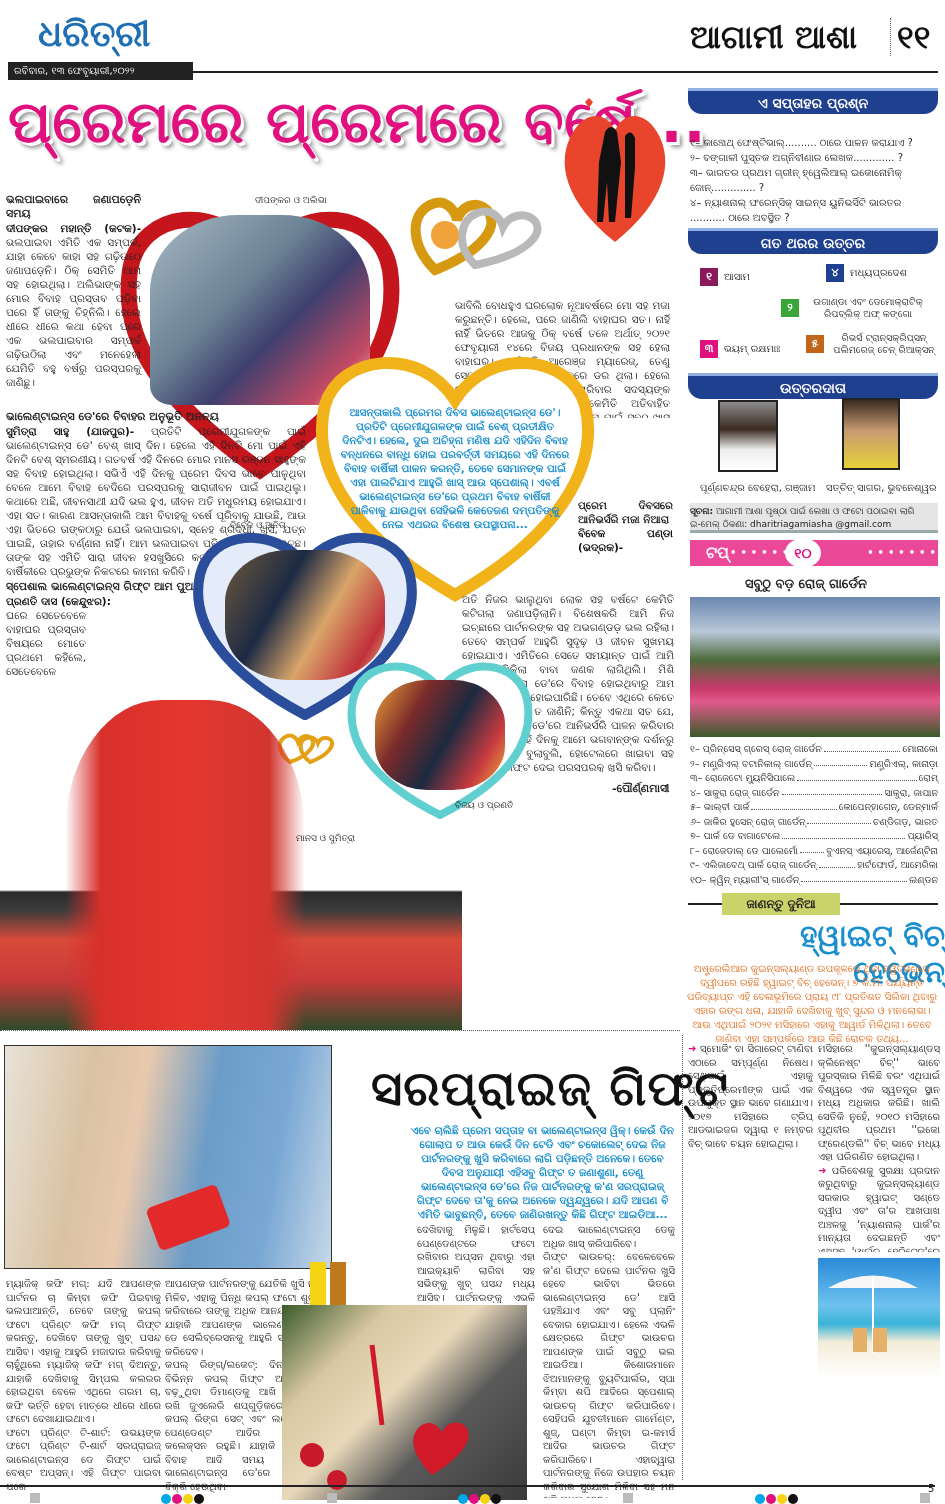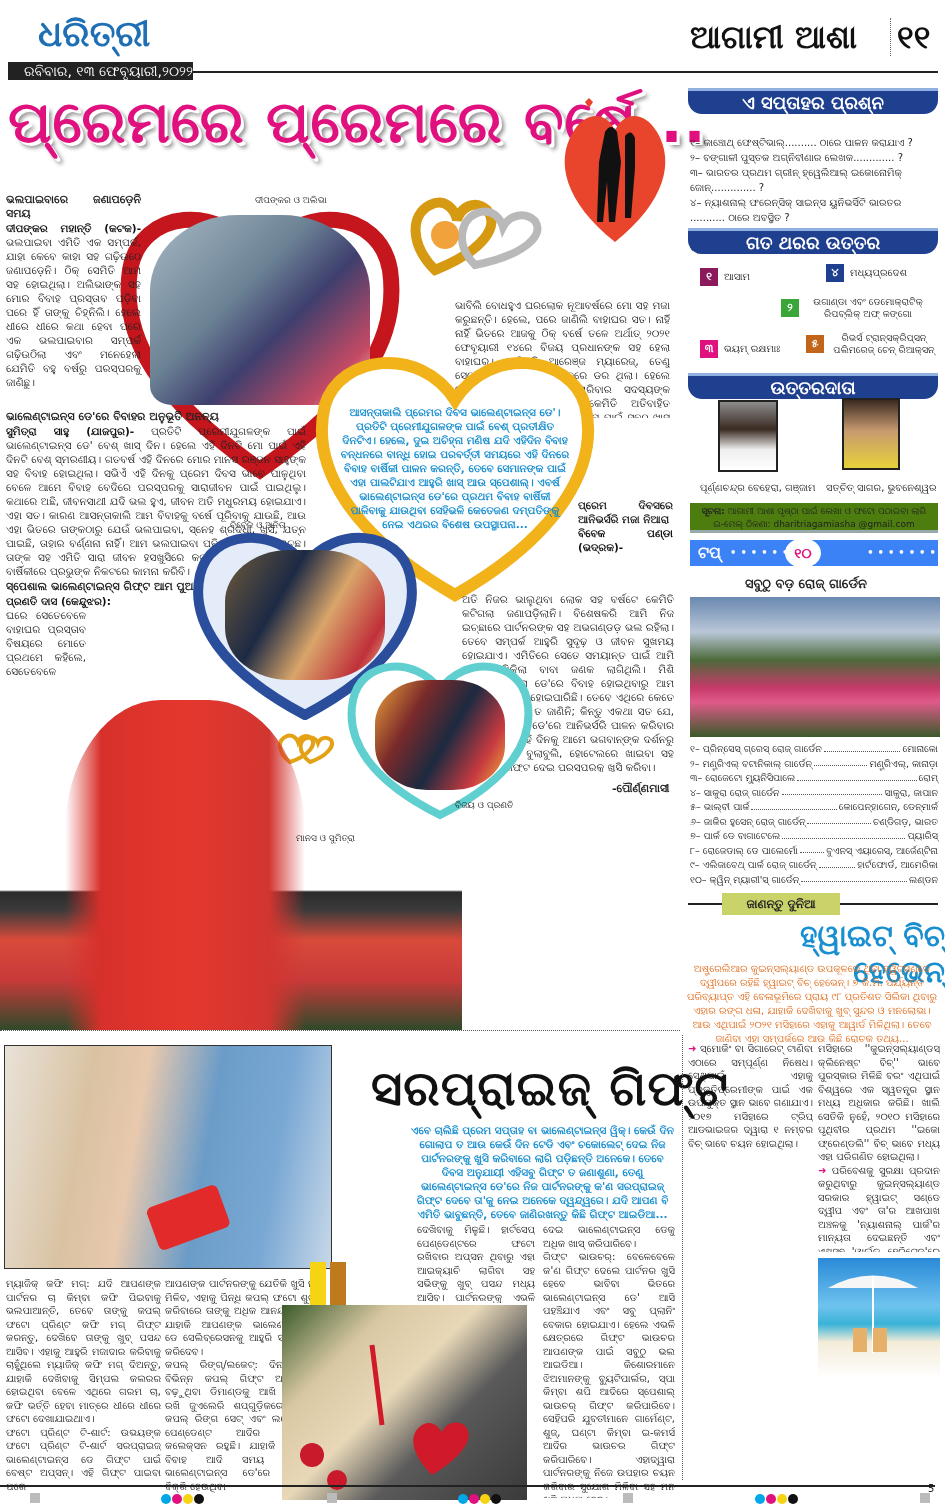--- a/index.html
+++ b/index.html
@@ -1,38 +1,38 @@
 <!DOCTYPE html>
 <html><head>
 <meta charset="utf-8">
 <style>
   * { box-sizing: border-box; margin: 0; padding: 0; }
   body { width: 945px; height: 1504px; background: #fff; font-family: "DejaVu Sans", sans-serif; color: #222; position: relative; overflow: hidden; }
   .abs { position: absolute; }
   
   .logo { left: 38px; top: 14px; width: 120px; height: 44px; color: #1f6fb5; font-size: 36px; font-weight: bold; line-height: 40px; }
   .logo small { position: absolute; left: 34px; top: 36px; font-size: 7px; letter-spacing: 1px; color: #1f6fb5; }
-  .dateline { left: 8px; top: 62px; height: 18px; width: 185px; background: #222; color: #fff; font-size: 14px; line-height: 18px; padding-left: 14px; text-align: right; }
+  .dateline { left: 8px; top: 62px; height: 18px; width: 185px; background: #222; color: #fff; font-size: 10px; line-height: 18px; padding-left: 6px; }
   .headrule { left: 193px; top: 71px; width: 745px; height: 2px; background: #222; }
   .pagetitle { left: 690px; top: 18px; font-size: 32px; font-weight: bold; color: #111; }
   .pagenum { left: 890px; top: 18px; font-size: 32px; font-weight: bold; color: #111; border-left: 1px dotted #666; padding-left: 6px; }
   
   .headline { left: 8px; top: 88px; font-size: 58px; font-weight: bold; color: #e0117f; text-shadow: 3px 3px 0 #fff, 5px 5px 4px #888; letter-spacing: 1px; }
   
   .col { font-size: 10.5px; line-height: 14px; color: #222; text-align: justify; }
   .col b { color: #111; }
   .caption { font-size: 9px; color: #222; }
   .bluequote { font-size: 10.5px; line-height: 14px; color: #1a8fd0; text-align: center; font-weight: bold; }
   .photo { border-radius: 6px; overflow: hidden; }
   
-  .side-header { background: #1f3f8f; color: #fff; font-weight: bold; font-size: 18px; text-align: center; border-radius: 0 0 14px 14px; border-top: 3px solid #8fb0e0; height: 26px; line-height: 24px; }
+  .side-header { background: #1f3f8f; color: #fff; font-weight: bold; font-size: 14px; text-align: center; border-radius: 0 0 14px 14px; border-top: 3px solid #8fb0e0; height: 26px; line-height: 24px; }
   .q-list { font-size: 10px; line-height: 15px; color: #222; margin-top: 17px; }
   .ans-item { font-size: 10px; color: #222; display: flex; align-items: center; gap: 6px; }
   .ans-num { width: 18px; height: 18px; color: #fff; font-weight: bold; font-size: 11px; text-align: center; line-height: 18px; }
-  .tip-bar { background: #3b82f6; height: 26px; color: #fff; font-weight: bold; font-size: 16px; line-height: 26px; padding-left: 8px; }
+  .tip-bar { background: #ec4899; height: 26px; color: #fff; font-weight: bold; font-size: 16px; line-height: 26px; padding-left: 16px; }
   .tip-circle { width: 36px; height: 30px; border-radius: 50%; background: #fff; color: #e0117f; font-weight: bold; font-size: 14px; text-align: center; line-height: 30px; }
   .garden-list { font-size: 9.5px; line-height: 13.5px; }
   .garden-list .row { display: flex; justify-content: space-between; border-bottom: 1px dotted transparent; }
   .garden-list .row span.dots { flex: 1; border-bottom: 1px dotted #555; margin: 0 2px 4px; }
   .know-tag { background: #c9d36a; color: #222; font-weight: bold; font-size: 12px; text-align: center; height: 22px; line-height: 22px; }
   .wbh-title { font-size: 30px; font-weight: bold; color: #1a8fd0; text-align: right; }
   .orange-intro { font-size: 10px; line-height: 14px; color: #e06a1a; text-align: center; }
   .dotted-v { border-left: 1px dotted #555; }
   .bullet { color: #e0117f; }
   .gift-title { font-size: 48px; font-weight: bold; color: #111; letter-spacing: 1px; margin-left: 16px; }
@@ -179,21 +179,21 @@
 <div class="abs side-header" style="left:688px; top:373px; width:250px;">ଉତ୍ତରଦାତା</div>
 <div class="abs" style="left:718px; top:400px; width:66px; text-align:center;">
   <div style="width:60px; height:72px; border:2px solid #222; background:linear-gradient(180deg,#8c8c8c 0%,#3a2a22 40%,#eee 70%,#fff 100%);"></div>
 </div>
 <div class="abs" style="left:700px; top:482px; font-size:10px;">ପୂର୍ଣ୍ଣଚନ୍ଦ୍ର ବେହେରା, ଗଞ୍ଜାମ</div>
 <div class="abs" style="left:842px; top:398px;">
   <div style="width:58px; height:72px; border:2px solid #222; background:linear-gradient(180deg,#3a2a20 0%,#c79a70 45%,#e6d23a 100%);"></div>
 </div>
 <div class="abs" style="left:826px; top:482px; font-size:10px;">ସତ୍‌ଚିତ୍ ସାଗର, ଭୁବନେଶ୍ୱର</div>
 
-<div class="abs" style="left:690px; top:503px; width:248px; height:30px; background:#4d7c0f; border-bottom:3px solid #9aa; font-size:9px; text-align:center; line-height:13px; padding-top:2px;">
+<div class="abs" style="left:690px; top:503px; width:248px; height:30px; background:#e5e5e5; border-bottom:3px solid #9aa; font-size:9px; line-height:13px; padding-top:2px;">
   <div><b>ସୂଚନା:</b> <span>ଆଗାମୀ ଆଶା ପୃଷ୍ଠା ପାଇଁ ଲେଖା ଓ ଫଟୋ ପଠାଇବା ଲାଗି</span></div>
   <div><span>ଇ-ମେଲ୍ ଠିକଣା:</span> <span>dharitriagamiasha @gmail.com</span></div>
 </div>
 
 <div class="abs tip-bar" style="left:690px; top:540px; width:248px;">
   <span>ଟପ୍</span>
   <span style="position:absolute; left:40px; top:0; width:200px; letter-spacing:4px; font-size:10px;">••••••&nbsp;&nbsp;&nbsp;&nbsp;&nbsp;&nbsp;&nbsp;&nbsp;&nbsp;&nbsp;••••••••••••</span>
 </div>
 <div class="abs tip-circle" style="left:785px; top:538px;">୧୦</div>
 <div class="abs" style="left:745px; top:576px; font-size:13px; font-weight:bold;">ସବୁଠୁ ବଡ଼ ରୋଜ୍ ଗାର୍ଡେନ</div>

